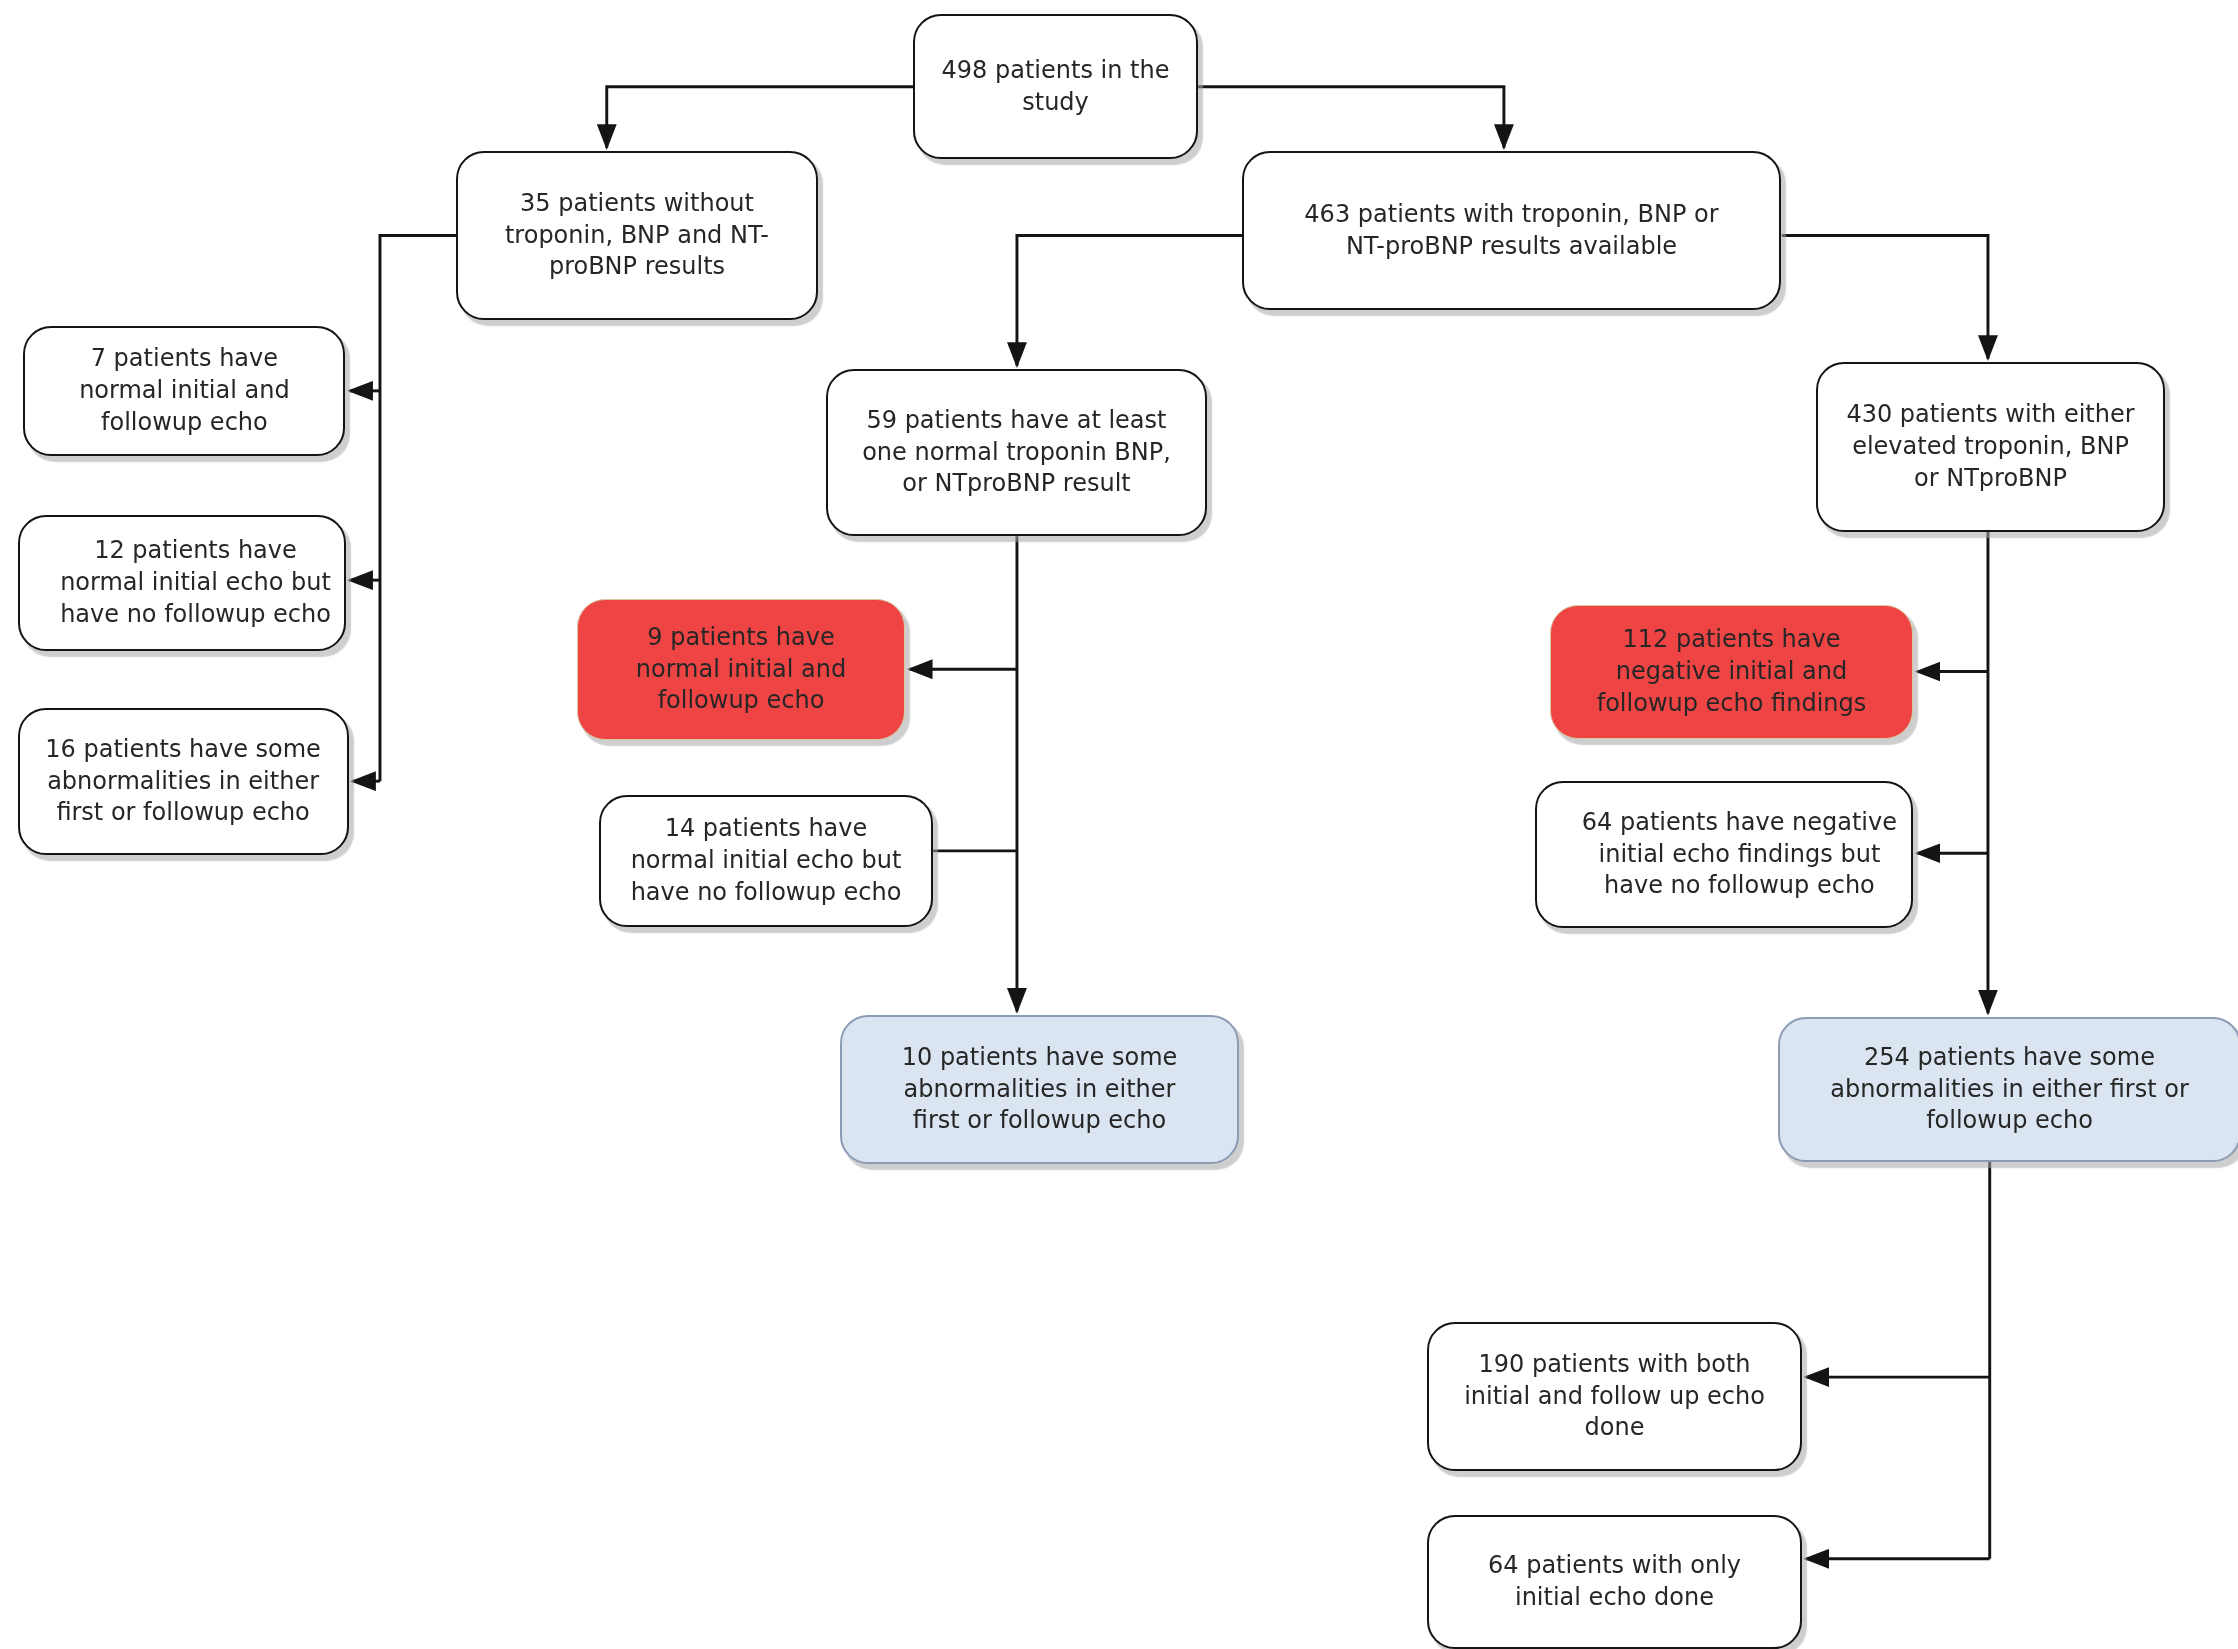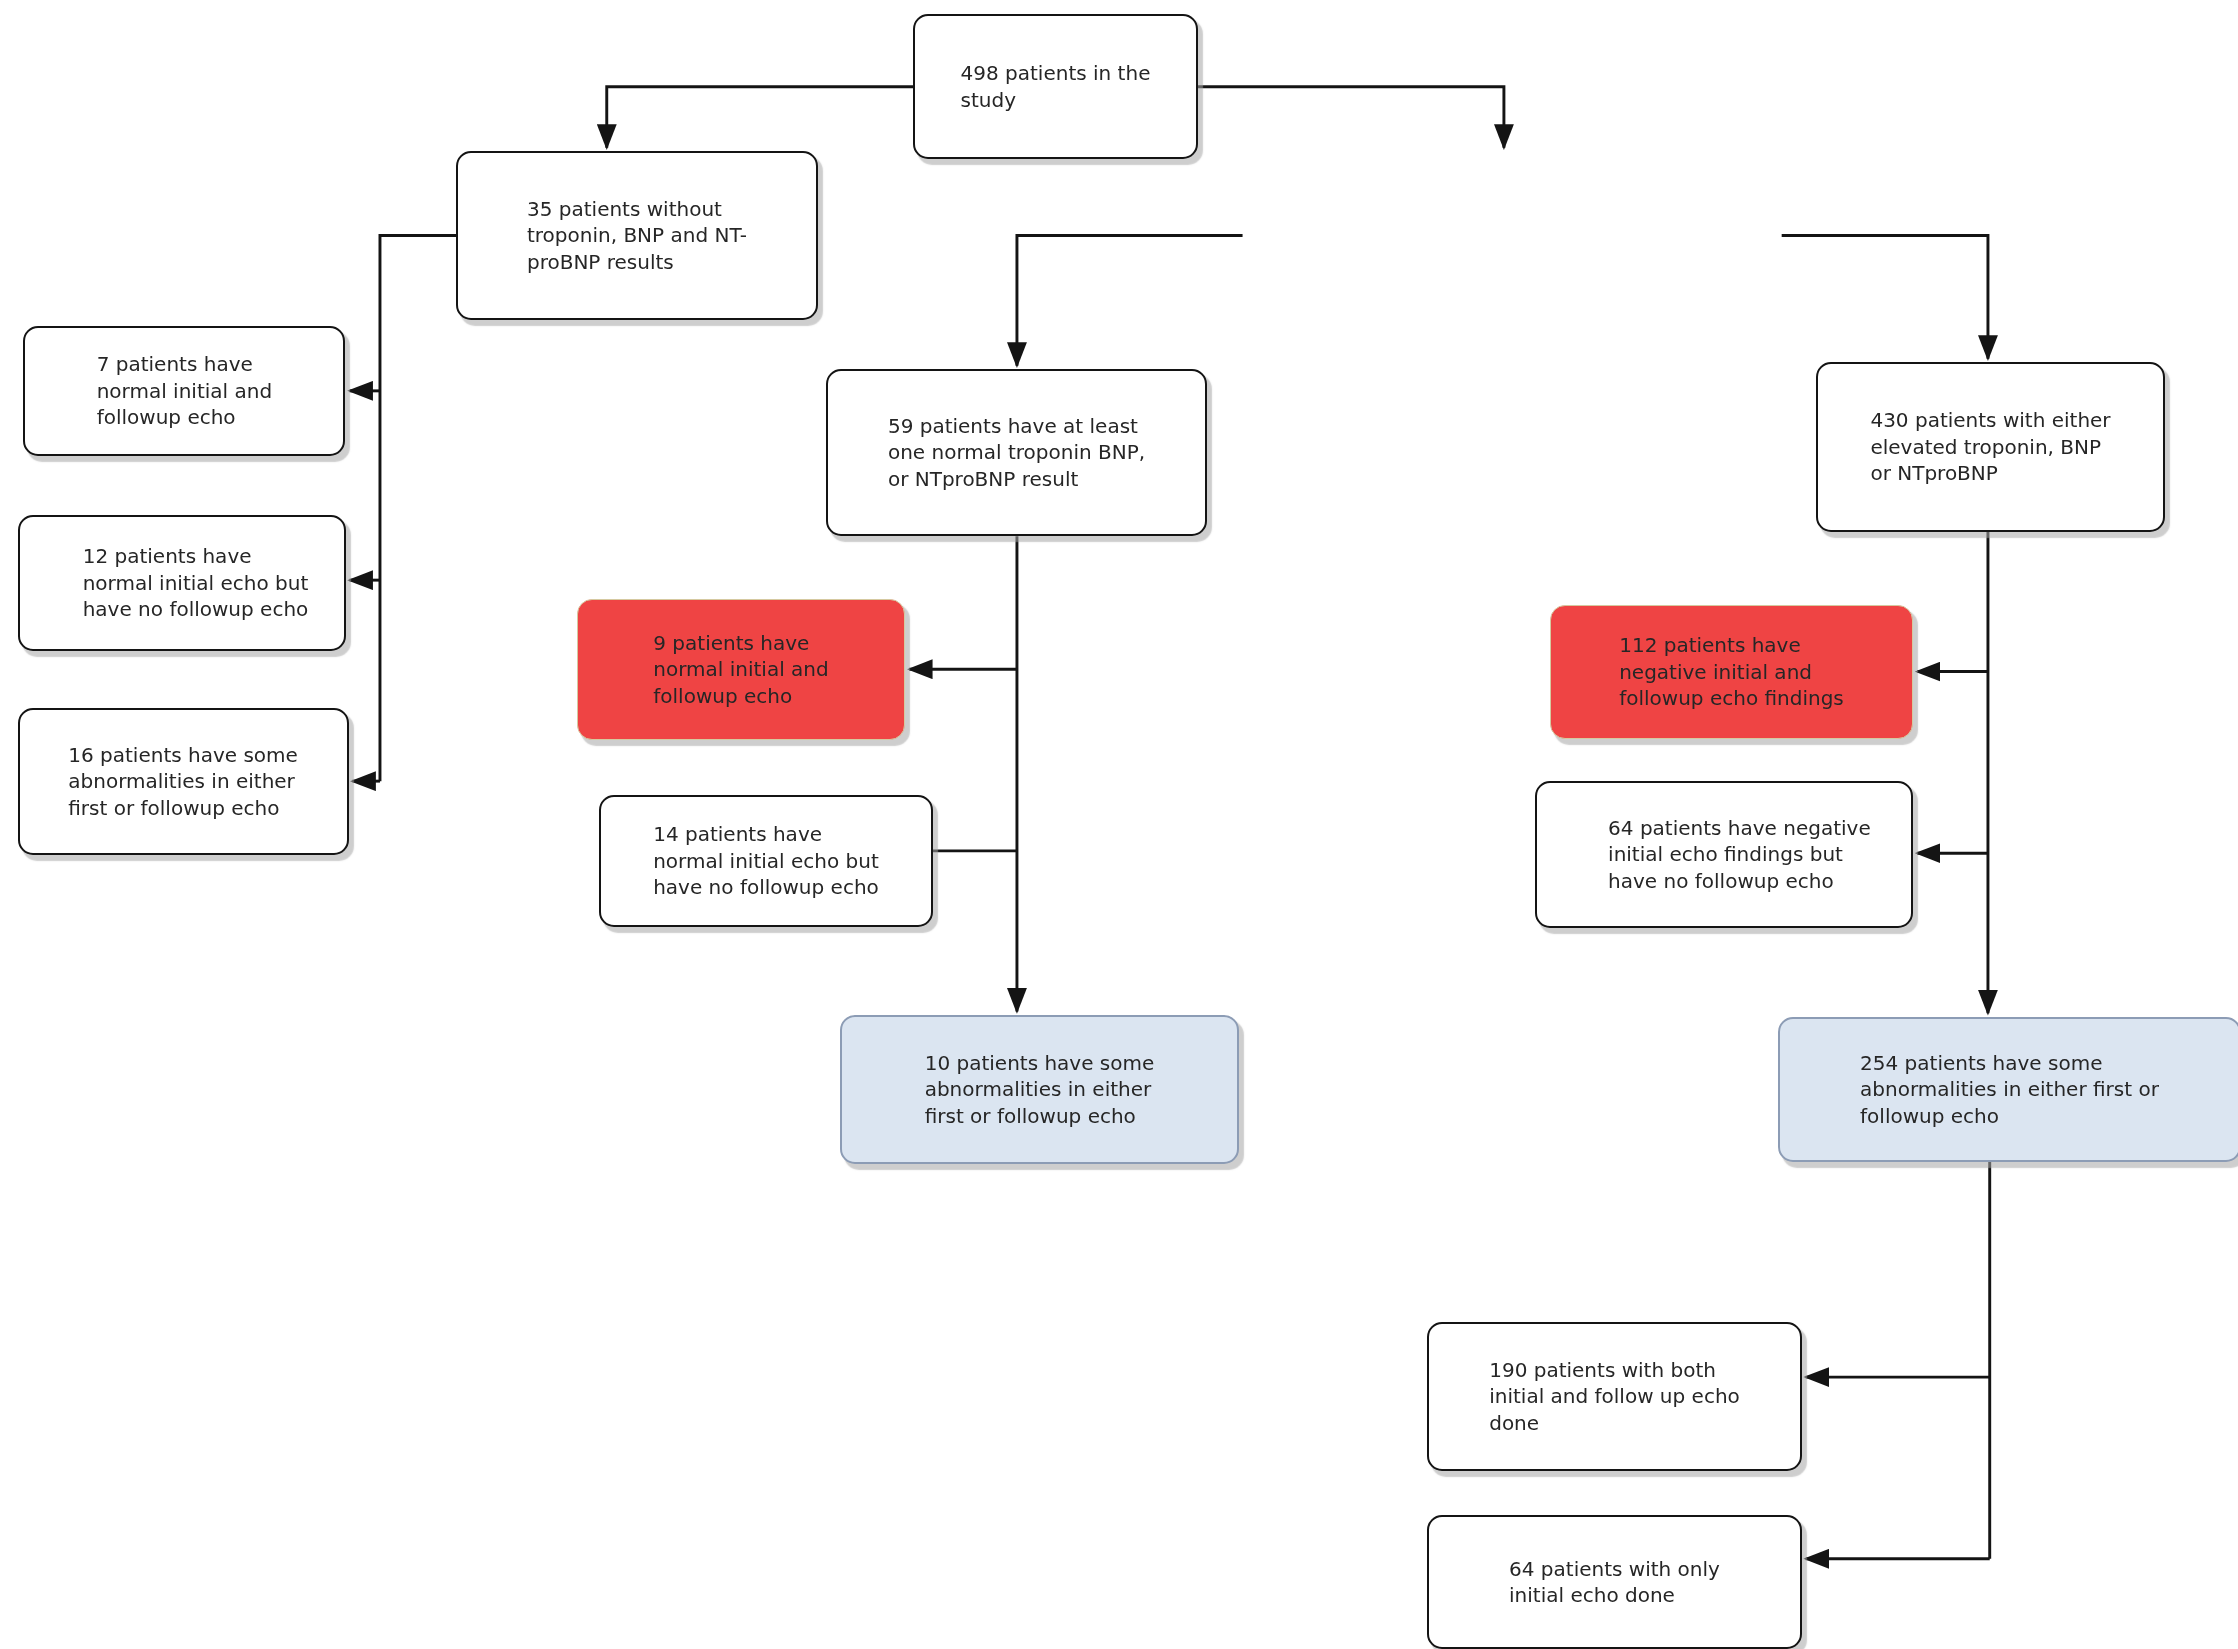--- a/index.html
+++ b/index.html
@@ -8,24 +8,24 @@
     width:2239px; height:1649px;
     background:#ffffff;
     font-family:"DejaVu Sans","Liberation Sans",sans-serif;
     overflow:hidden;
   }
   #connector-layer { position:absolute; left:0; top:0; }
   .edge { stroke:#141414; stroke-width:5; fill:none; }
   .node {
     position:absolute; box-sizing:border-box;
     display:flex; align-items:center; justify-content:center;
-    text-align:left;
-    border:2.3px solid #141414; border-radius:15px;
+    text-align:center;
+    border:2.3px solid #141414; border-radius:28px;
     background:#ffffff; color:#262626;
-    font-size:20px; line-height:1.32;
+    font-size:24px; line-height:1.32;
     padding:4.7px 8.2px;
     box-shadow:4.7px 5.3px 1.2px rgba(165,165,165,0.55);
   }
   .node .lbl { white-space:pre-line; }
   .node.yellow { background:#ef4444; border:1.8px solid #d5c9a0; }
   .node.blue   { background:#dbe5f1; border:2.3px solid #8c9cb5;margin-left:20px; }
 </style>
 </head>
 <body>
 
@@ -66,20 +66,24 @@
     <span class="lbl">498 patients in the
 study</span>
   </div>
 
   <div class="node" style="left:456px; top:151px; width:362px; height:169px;">
     <span class="lbl">35 patients without
 troponin, BNP and NT-
 proBNP results</span>
   </div>
 
+  <div class="node" style="left:1242px; top:151px; width:539px; height:159px;">
+    <span class="lbl">463 patients with troponin, BNP or
+NT-proBNP results available</span>
+  </div>
 
   <div class="node" style="left:23.4px; top:326px; width:322px; height:130px;">
     <span class="lbl">7 patients have
 normal initial and
 followup echo</span>
   </div>
 
   <div class="node" style="left:17.6px; top:515px; width:328px; height:136px;padding-left:36px;">
     <span class="lbl">12 patients have
 normal initial echo but

